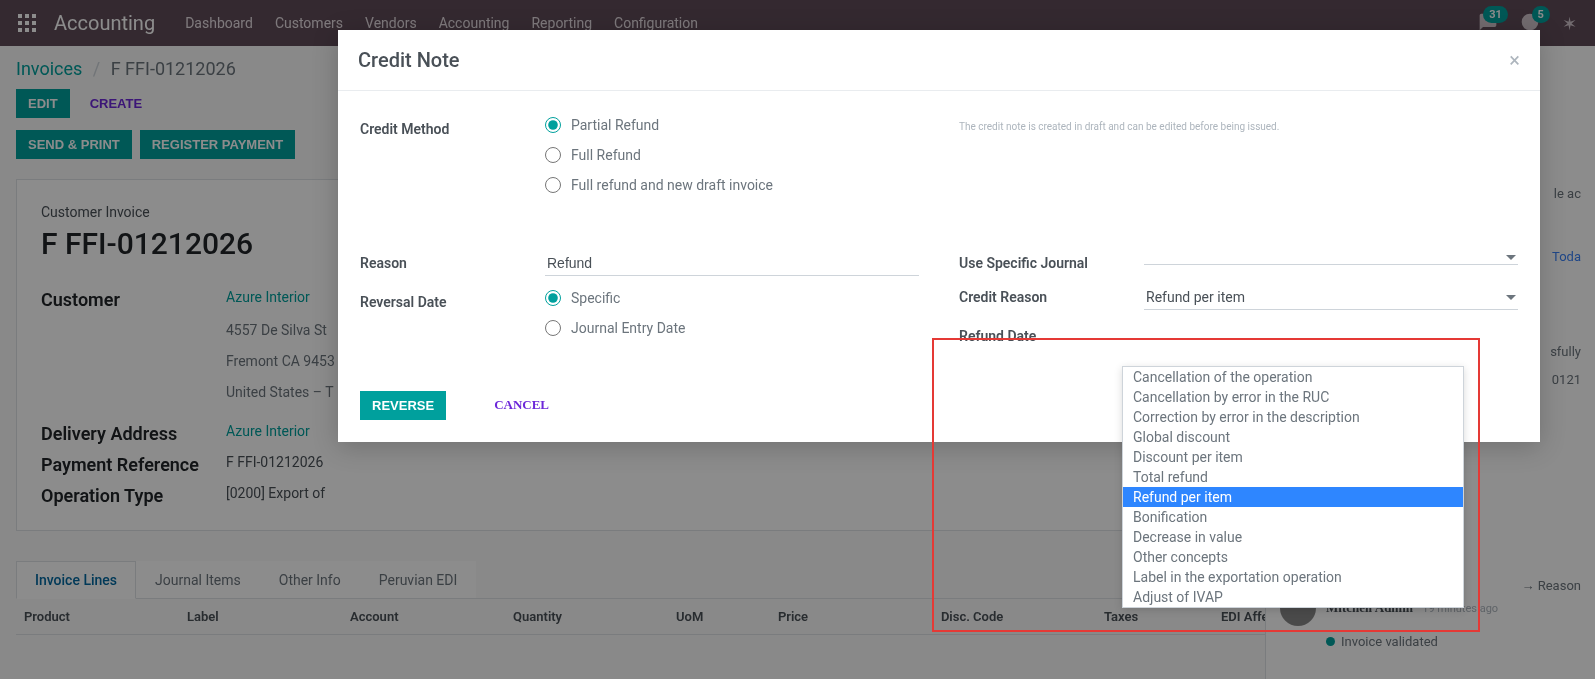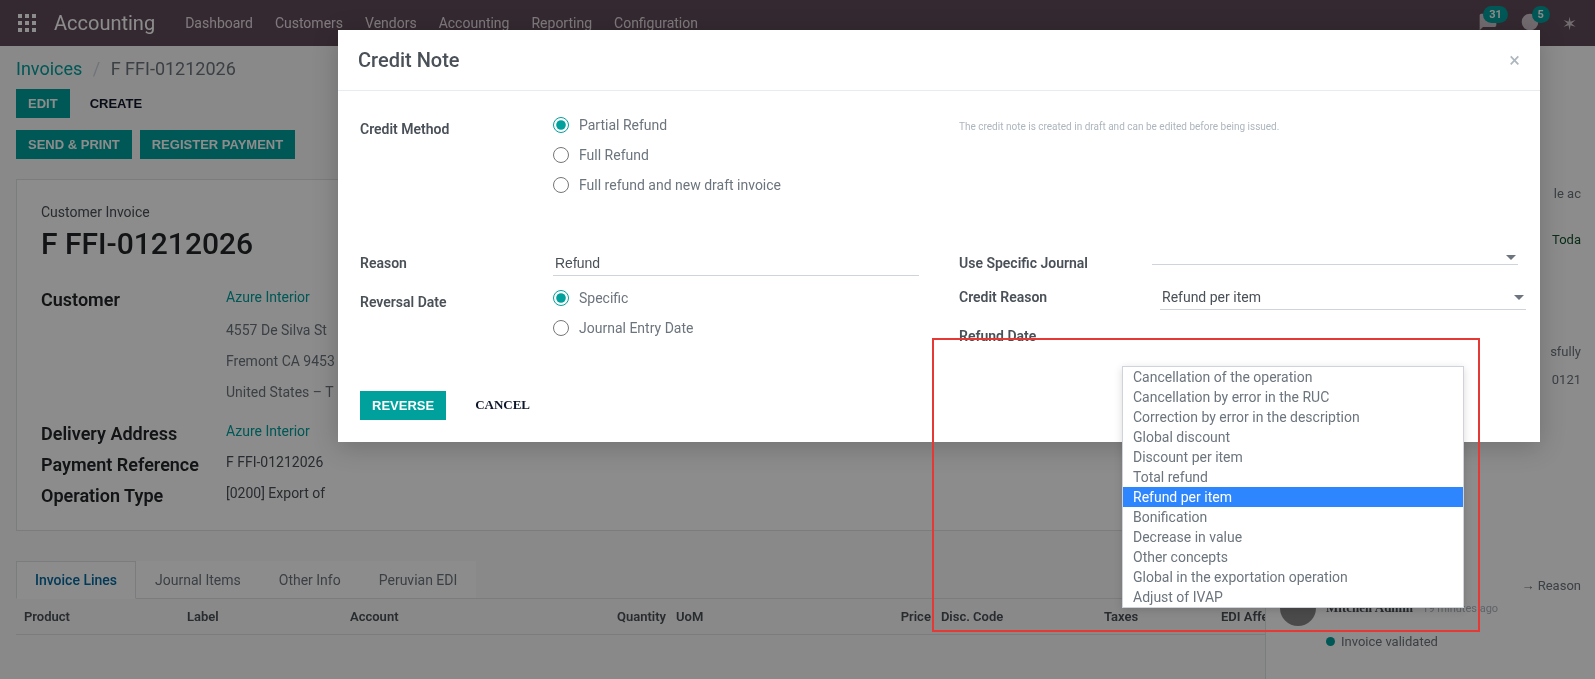--- a/index.html
+++ b/index.html
@@ -16,21 +16,21 @@
 .badge { background: #00a09d; border-radius: 10px; color: #fff; font-size: 11px; font-weight: 700; padding: 2px 6px; min-width: 18px; text-align: center; display: inline-block; }
 
 
 .control-row { padding: 12px 16px 6px 16px; }
 .breadcrumb { font-size: 18px; color: #6c757d; margin-bottom: 10px; }
 .breadcrumb .root { color: #00a09d; text-decoration: none; }
 .breadcrumb .sep { color: #ced4da; padding: 0 6px; }
 .btnrow { display: flex; gap: 8px; }
 .btn { border: none; padding: 7px 12px; font-size: 13px; font-weight: 600; cursor: pointer; text-transform: uppercase; }
 .btn-primary { background: #00a09d; color: #fff; }
-.btn-secondary { background: transparent; color: #0f172a; }
+.btn-secondary { background: transparent; color: #6d28d9; }
 .actionrow { margin-top: 12px; display: flex; gap: 8px; }
 
 
 .sheet { margin: 14px 16px 0 16px; background: #fff; border: 1px solid #dee2e6; padding: 24px; position: relative; }
 .sheet .doc-label { font-size: 14px; color: #495057; margin-bottom: 6px; }
 .sheet .doc-title { font-size: 30px; color: #212529; font-weight: 500; margin-bottom: 28px; }
 .fields { display: flex; flex-direction: column; gap: 10px; max-width: 900px; }
 .field-row { display: flex; }
 .field-row .flabel { width: 185px; color: #212529; font-weight: 600; font-size: 18px; }
 .field-row .fval { color: #495057; font-size: 14px; }
@@ -38,21 +38,21 @@
 .addrline { color: #6c757d; margin-left: 185px; font-size: 14px; line-height: 1.5; }
 
 
 .tabs { margin: 30px 16px 0 16px; display: flex; gap: 0; border-bottom: 1px solid #dee2e6; }
 .tab { padding: 10px 18px; border: 1px solid transparent; border-bottom: none; color: #6c757d; background: #fff; cursor: pointer; font-size: 14px; }
 .tab.active { border-color: #dee2e6; border-bottom: 1px solid #fff; margin-bottom: -1px; color: #0369a1; font-weight: 500; }
 
 
 .thead { margin: 0 16px; padding: 10px 8px 4px 8px; display: flex; gap: 10px; font-weight: 600; font-size: 13px; color: #495057; border-bottom: 1px solid #dee2e6; }
 .thead .c { flex: 1; }
-.thead .c.r { text-align: right; }
+.thead .c.r { text-align: left; }
 .kebab { width: 24px; text-align: center; color: #6c757d; font-size: 18px; }
 
 
 .chatter { position: absolute; right: 0; top: 46px; width: 330px; background: #fff; height: calc(100% - 46px); border-left: 1px solid #dee2e6; padding: 14px; font-size: 13px; color: #6c757d; }
 .chatter .user-row { display: flex; gap: 10px; align-items: center; margin-top: 530px; }
 .avatar { width: 36px; height: 36px; border-radius: 50%; background: #888; }
 .chatter .u-name { font-weight: 600; color: #495057; font-family: Liberation Serif, serif; }
 .chatter .u-time { font-size: 11px; color: #adb5bd; }
 .chatter .status { margin-top: 8px; margin-left: 46px; display: flex; align-items: center; gap: 6px; }
 .dot { width: 9px; height: 9px; border-radius: 50%; background: #00a09d; display: inline-block; }
@@ -62,29 +62,29 @@
 
 
 .modal { position: absolute; left: 338px; top: 30px; width: 1202px; background: #fff; box-shadow: 0 5px 25px rgba(0,0,0,0.2); }
 .modal-header { padding: 18px 20px; border-bottom: 1px solid #e9ecef; display: flex; align-items: center; }
 .modal-header h4 { font-size: 20px; font-weight: 500; color: #495057; }
 .close-x { margin-left: auto; font-size: 20px; color: #adb5bd; cursor: pointer; line-height: 1; }
 .modal-body { padding: 26px 22px 8px 22px; }
 .form-grid { display: grid; grid-template-columns: 1fr 1fr; gap: 0 40px; }
 .form-row { display: flex; margin-bottom: 14px; align-items: flex-start; }
 .form-row .lbl { width: 185px; font-weight: 600; color: #495057; font-size: 14px; padding-top: 4px; }
-.form-row .val { flex: 1; font-size: 14px; color: #6c757d; margin-left: 8px; }
+.form-row .val { flex: 1; font-size: 14px; color: #6c757d; }
 .radio-opt { display: flex; align-items: center; gap: 10px; margin-bottom: 14px; color: #6c757d; font-size: 14px; }
 .radio-opt input { width: 16px; height: 16px; accent-color: #00a09d; }
 .helper-text { color: #adb5bd; font-size: 10px; padding-top: 4px; }
 .txt-input { width: 100%; border: none; border-bottom: 1px solid #ced4da; padding: 4px 2px; font-size: 14px; color: #495057; background: transparent; }
 .select-box { width: 100%; border: none; border-bottom: 1px solid #ced4da; padding: 4px 2px; font-size: 14px; display: flex; align-items: center; justify-content: space-between; color: #6c757d; }
 .select-box.val { color: #495057; }
 .caret { width: 0; height: 0; border-left: 5px solid transparent; border-right: 5px solid transparent; border-top: 5px solid #6c757d; }
-.modal-footer { padding: 18px 22px 22px 22px; display: flex; gap: 17px; align-items: center; }
+.modal-footer { padding: 18px 22px 22px 22px; display: flex; gap: 36px; align-items: center; }
 
 
 .highlight-box { position: absolute; border: 2px solid #e53935; pointer-events: none; }
 
 
 .dropdown-pop { position: absolute; background: #fff; border: 1px solid #ced4da; box-shadow: 0 2px 8px rgba(0,0,0,0.15); font-size: 14px; z-index: 100; }
 .dropdown-pop .opt { padding: 2px 10px; color: #6c757d; cursor: pointer; white-space: nowrap; }
 .dropdown-pop .opt.sel { background: #2e86ff; color: #fff; }
 </style>
 </head>
@@ -188,21 +188,21 @@
   <div class="c r">Price</div>
   <div class="c">Disc. Code</div>
   <div class="c" style="flex:0.7">Taxes</div>
   <div class="c">EDI Affect. Re…</div>
   <div class="c r">Subtotal</div>
   <div class="kebab">⋮</div>
 </div>
 
 <div class="chatter">
   <div style="position:absolute;right:14px;top:140px;color:#6c757d;">le ac</div>
-  <div style="position:absolute;right:14px;top:186px;color:#14532d;">Toda</div>
+  <div style="position:absolute;right:14px;top:203px;color:#3b82f6;">Toda</div>
   <div style="position:absolute;right:14px;top:298px;color:#6c757d;">sfully</div>
   <div style="position:absolute;right:14px;top:326px;color:#6c757d;">0121</div>
   <div style="position:absolute;right:14px;top:532px;color:#6c757d;">→ Reason</div>
   <div class="user-row">
     <div class="avatar"></div>
     <div>
       <div><span class="u-name">Mitchell Admin</span>
         <span class="u-time" style="margin-left:6px;">19 minutes ago</span>
       </div>
     </div>
@@ -307,15 +307,15 @@
     <div class="opt">Cancellation of the operation</div>
     <div class="opt">Cancellation by error in the RUC</div>
     <div class="opt">Correction by error in the description</div>
     <div class="opt">Global discount</div>
     <div class="opt">Discount per item</div>
     <div class="opt">Total refund</div>
     <div class="opt sel">Refund per item</div>
     <div class="opt">Bonification</div>
     <div class="opt">Decrease in value</div>
     <div class="opt">Other concepts</div>
-    <div class="opt">Global in the exportation operation</div>
+    <div class="opt">Label in the exportation operation</div>
     <div class="opt">Adjust of IVAP</div>
   </div>
 
 </body></html>

